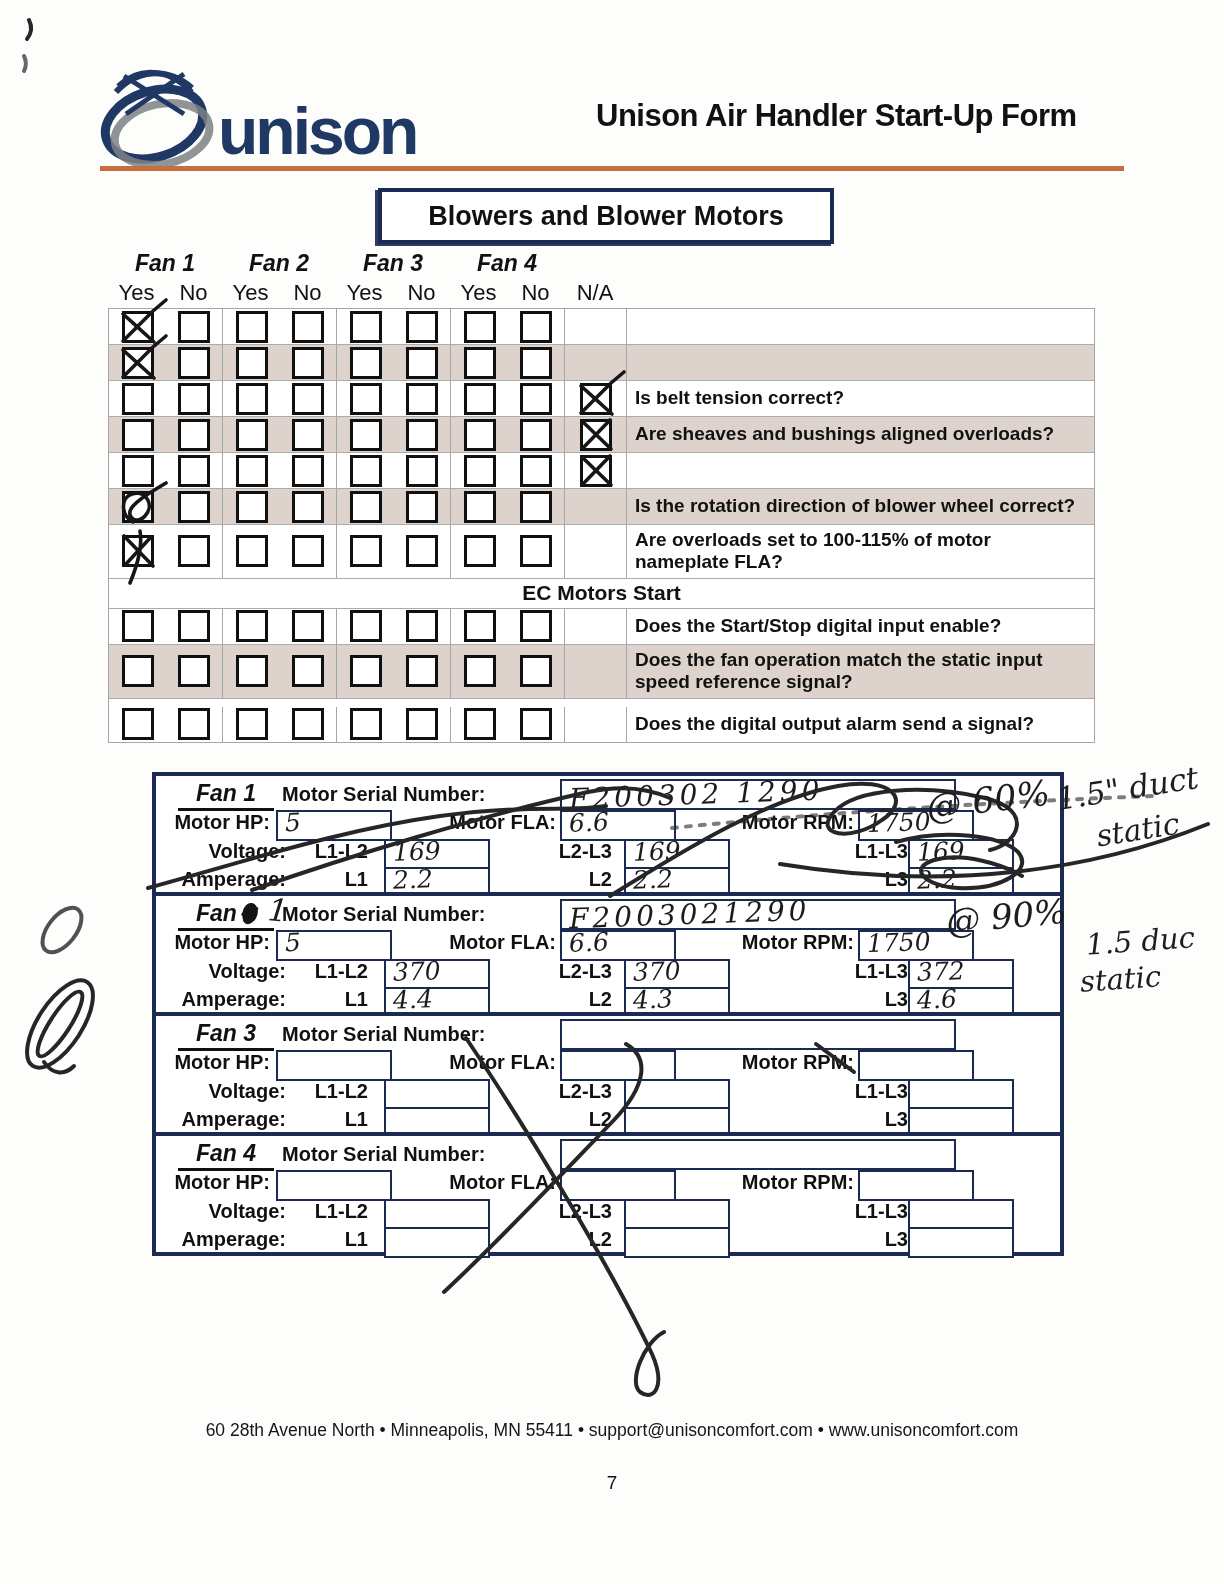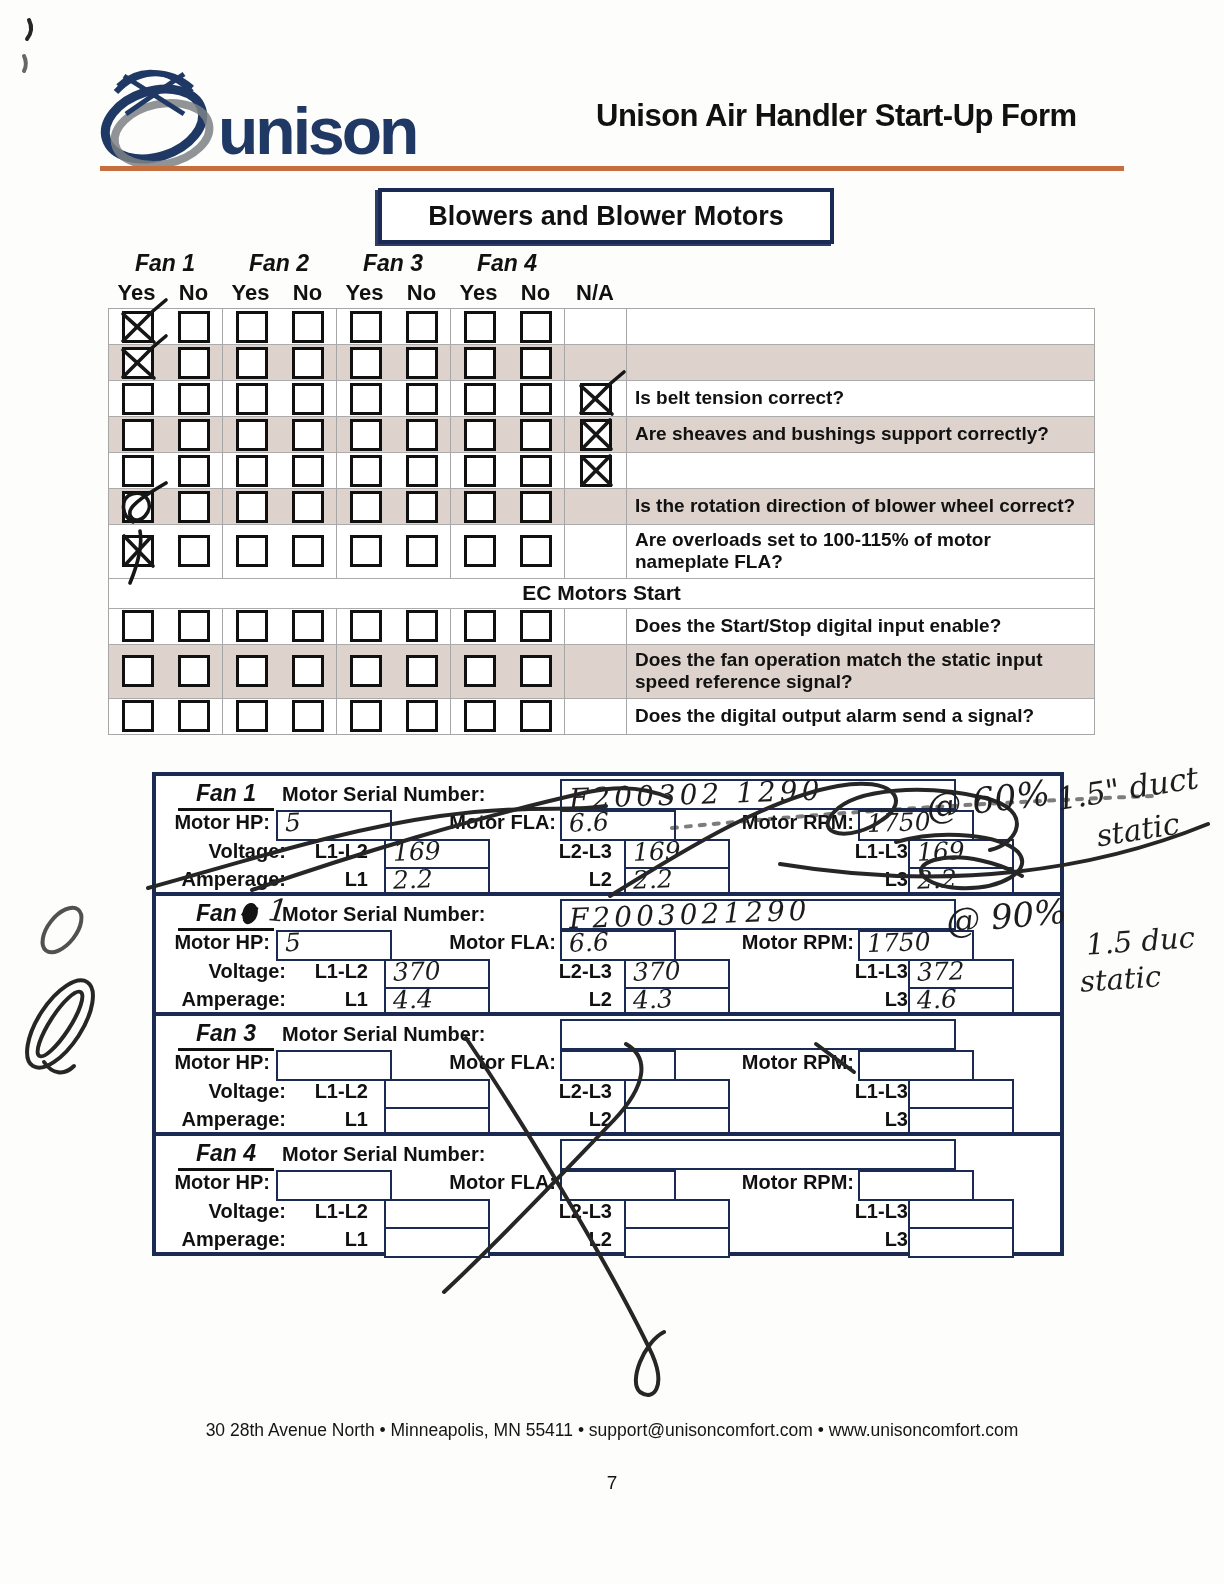--- a/index.html
+++ b/index.html
@@ -12,24 +12,24 @@
   .rule{position:absolute;left:100px;top:166px;width:1024px;height:5px;background:#c56f3f;}
   
   .sect{position:absolute;left:378px;top:188px;width:448px;height:48px;
         border:4px solid #1b2a52;background:#fff;display:flex;align-items:center;justify-content:center;
         font-size:27px;font-weight:bold;box-shadow:-3px 2px 0 0 #2c3c66;}
   
   .grid-wrap{position:absolute;left:108px;top:250px;width:987px;}
   .g{display:grid;grid-template-columns:57px 57px 57px 57px 57px 57px 57px 57px 62px 1fr;}
   .fh{grid-column:span 2;text-align:center;font-weight:bold;font-style:italic;font-size:23px;height:30px;}
   .filler{grid-column:9 / -1;}
-  .ch{ text-align:center;font-weight:bold;font-size:22px;height:28px;}
+  .ch{ text-align:center;font-weight:normal;font-size:22px;height:28px;}
   .grid-body{border:1.6px solid #a6a6a6;background:#fff;}
   .row{border-bottom:1.4px solid #ababab;}
-  .row:last-child{border-bottom:none;}
+  .row:last-child{border-bottom:none;margin-top:8px;}
   .row.shade{background:#ddd3cc;}
   .cell{display:flex;align-items:center;justify-content:center;position:relative;min-height:35px;}
   .cell.sep{border-right:1.4px solid #a6a6a6;}
   .checkbox{width:26px;height:26px;border:3.2px solid #101010;background:#fff;display:block;}
   .q{font-weight:bold;font-size:19px;line-height:1.18;padding:4px 8px;display:flex;align-items:center;}
   .ec{grid-column:1 / -1;text-align:center;font-weight:bold;font-size:21px;
       padding:2px 0 3px 0;border-bottom:1.4px solid #ababab;background:#fff;}
   .mark{position:absolute;left:50%;top:50%;width:36px;height:36px;margin:-18px 0 0 -18px;
         overflow:visible;pointer-events:none;}
   .mark path{stroke:#161616;stroke-width:3.6;fill:none;stroke-linecap:round;}
@@ -219,21 +219,21 @@
         <div class="cell sep">
           <span class="checkbox"></span>
         </div>
         <div class="cell sep">
           <span class="checkbox"></span>
           <svg class="mark" viewBox="0 0 36 36">
             <path d="M4,4 L33,32"></path>
             <path d="M32,3 L4,32"></path>
           </svg>
         </div>
-        <div class="q">Are sheaves and bushings support correctly?</div>
+        <div class="q">Are sheaves and bushings aligned overloads?</div>
       </div>
       <div class="row g">
         <div class="cell">
           <span class="checkbox"></span>
         </div>
         <div class="cell sep">
           <span class="checkbox"></span>
         </div>
         <div class="cell">
           <span class="checkbox"></span>
@@ -591,14 +591,14 @@
     <ellipse cx="60" cy="1024" rx="10" ry="38" transform="rotate(33 60 1024)" stroke="#1d1d1d"></ellipse>
     <path d="M44,1062 C52,1074 64,1076 74,1066" stroke="#1d1d1d"></path>
   </g>
 
   <g>
     <path d="M29,20 C33,28 31,34 27,39" stroke="#8a8a8a" stroke-width="2.5"></path>
     <path d="M24,56 C27,62 26,67 24,71" stroke="#c2bcb6" stroke-width="2" opacity="0.7"></path>
   </g>
 </svg>
 
-<div class="footer-addr">30 28th Avenue North • Minneapolis, MN  55411 • support@unisoncomfort.com • www.unisoncomfort.com</div>
+<div class="footer-addr">60 28th Avenue North • Minneapolis, MN  55411 • support@unisoncomfort.com • www.unisoncomfort.com</div>
 <div class="pageno">7</div>
 
 </body></html>

